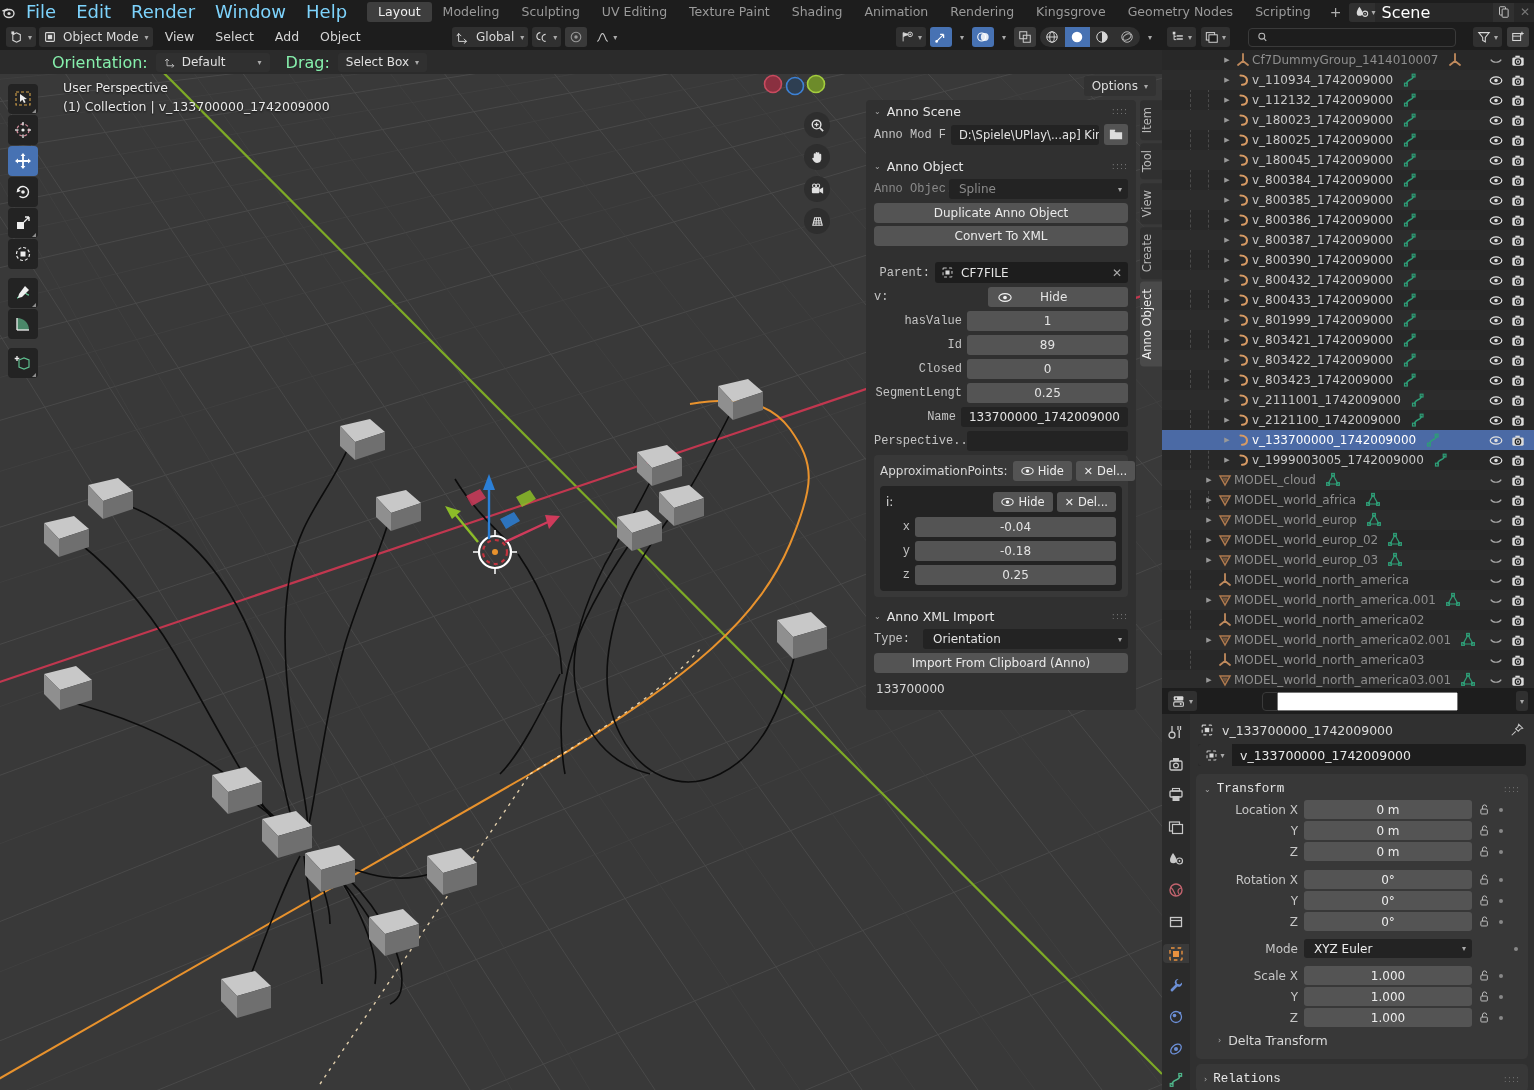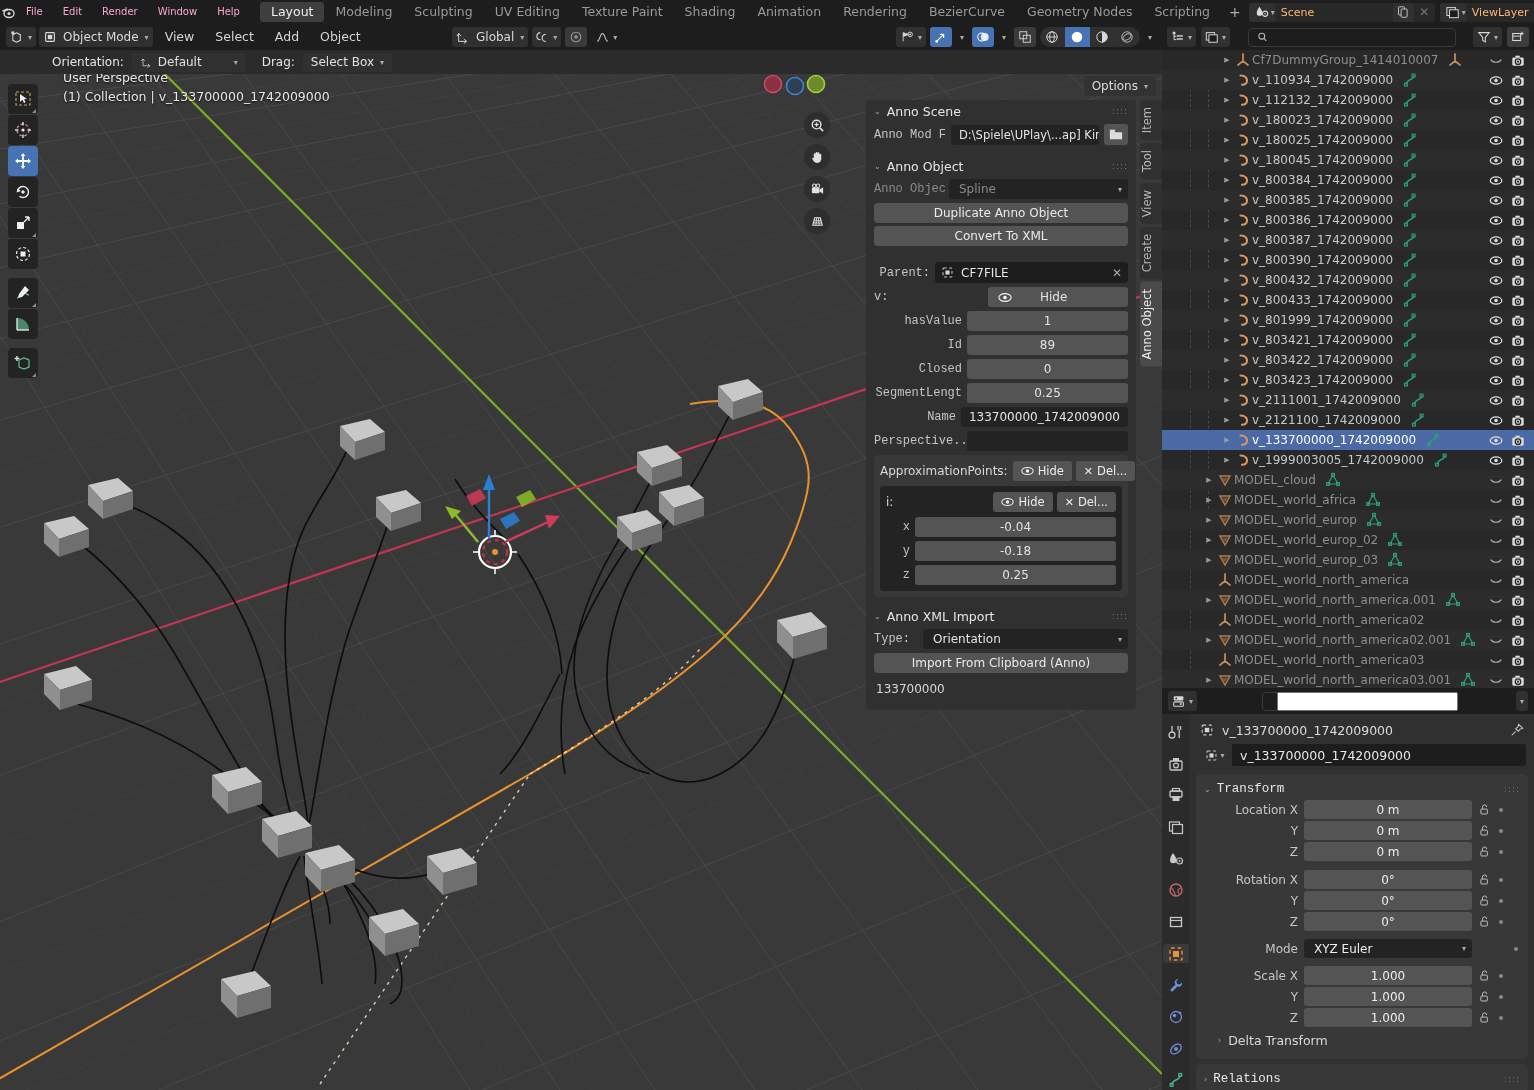--- a/index.html
+++ b/index.html
@@ -5,55 +5,55 @@
   * { box-sizing: border-box; margin:0; padding:0; }
   html,body { width:1534px; height:1090px; overflow:hidden; background:#1d1d1d;
     font-family:"DejaVu Sans","Liberation Sans",sans-serif; color:#e5e5e5; }
   body { position:relative; font-size:12px; }
 
   
   #topbar { position:absolute; left:0; top:0; width:1534px; height:24px;
     background:#1d1d1d; display:flex; align-items:center; }
   #blender-logo { width:30px; height:24px; display:flex; align-items:center; justify-content:center; }
   .topmenu { display:flex; align-items:center; height:24px; }
-  .topmenu .mi { padding:0 10px; height:24px; line-height:24px; color:#f9a8d4; font-size:10px; white-space:nowrap; }
+  .topmenu .mi { padding:0 10px; height:24px; line-height:24px; color:#7dd3fc; font-size:18px; white-space:nowrap; }
   .wstabs { display:flex; align-items:center; height:24px; margin-left:10px; }
   .wstab { padding:0 11px; height:20px; line-height:20px; color:#9a9a9a; font-size:12.5px; border-radius:3px; white-space:nowrap;}
   .wstab.active { background:#3e3e3e; color:#f0f0f0; }
   .wstab.plus { color:#b0b0b0; padding:0 8px; font-size:14px;}
   .topbar-right { margin-left:auto; display:flex; align-items:center; padding-right:4px; gap:5px;}
   .id-field { display:flex; align-items:center; height:19px; background:#282828; border-radius:3px; overflow:hidden;}
   .id-field .idicon { width:26px; height:19px; display:flex; align-items:center; justify-content:center; background:#303030; }
-  .id-field .idname { padding:0 8px 0 6px; font-size:11px; color:#fdba74; min-width:118px; line-height:19px;}
+  .id-field .idname { padding:0 8px 0 6px; font-size:16px; color:#ffffff; min-width:118px; line-height:19px;}
   .id-field .idbtn { width:21px; height:19px; display:flex; align-items:center; justify-content:center; background:#303030; color:#cfcfcf;}
   .id-field .idbtn.x { background:#282828; color:#777; }
 
   
   #viewport { position:absolute; left:0; top:24px; width:1162px; height:1066px; background:#393939; overflow:hidden;}
   #vp-header { position:absolute; left:0; top:0; width:1162px; height:26px; background:#1d1d1d;
      display:flex; align-items:center; padding-left:6px; gap:3px; z-index:30;}
   .hbtn { height:20px; display:flex; align-items:center; border-radius:3px; background:#303030; padding:0 4px; gap:3px;}
   .hbtn .lbl { font-size:12px; color:#dadada; padding:0 3px;}
   .hbtn.flat { background:transparent; }
   .hmenu { padding:0 9px; height:20px; line-height:20px; font-size:12.5px; color:#d5d5d5; }
   .caret { font-size:8px; color:#aaa; }
   .hright { margin-left:auto; display:flex; align-items:center; gap:4px; padding-right:6px;}
   .shade-grp { display:flex; background:#303030; border-radius:11px; height:20px; overflow:hidden; }
   .shade { width:25px; height:20px; display:flex; align-items:center; justify-content:center;}
   .shade.on { background:#4772b3; }
 
   #vp-subheader { position:absolute; left:0; top:26px; width:1162px; height:24px; background:#2b2b2b;
      display:flex; align-items:center; padding-left:52px; gap:8px; z-index:29;}
-  .sublabel { font-size:12px; color:#e5e5e5;}
+  .sublabel { font-size:16px; color:#86efac;}
   .subfield { height:19px; background:#303030; border-radius:3px; display:flex; align-items:center; padding:0 8px; gap:6px; font-size:12px; color:#e0e0e0;}
   #options-btn { position:absolute; right:6px; top:52px; height:20px; background:#323232; border-radius:3px;
      display:flex; align-items:center; padding:0 8px; gap:6px; font-size:12px; color:#ddd; z-index:29;}
 
   #vp-canvas { position:absolute; left:0; top:50px; width:1162px; height:1016px; overflow:hidden; background:#393939;}
-  #vp-overlay-text { position:absolute; left:63px; top:44px; z-index:20; font-size:12.5px; color:#e8e8e8; line-height:19px;
+  #vp-overlay-text { position:absolute; left:63px; top:54px; z-index:20; font-size:12.5px; color:#e8e8e8; line-height:19px;
       text-shadow:0 1px 2px rgba(0,0,0,.8); }
 
   
   #toolbar { position:absolute; left:8px; top:60px; width:30px; z-index:22; display:flex; flex-direction:column; gap:1px;}
   .tool { width:30px; height:30px; background:#232323; border-radius:4px; display:flex; align-items:center; justify-content:center; position:relative;}
   .tool.sel { background:#4772b3; }
   .tool .corner { position:absolute; right:2px; bottom:1px; width:0;height:0;border-left:4px solid transparent;border-bottom:4px solid #8d8d8d;}
   .tool-gap { height:7px; }
 
   
@@ -170,21 +170,21 @@
   </div>
   <div class="wstabs">
     <div class="wstab active">Layout</div>
     <div class="wstab">Modeling</div>
     <div class="wstab">Sculpting</div>
     <div class="wstab">UV Editing</div>
     <div class="wstab">Texture Paint</div>
     <div class="wstab">Shading</div>
     <div class="wstab">Animation</div>
     <div class="wstab">Rendering</div>
-    <div class="wstab">BezierCurve</div>
+    <div class="wstab">Kingsgrove</div>
     <div class="wstab">Geometry Nodes</div>
     <div class="wstab">Scripting</div>
     <div class="wstab plus">+</div>
   </div>
   <div class="topbar-right">
     <div class="id-field">
       <div class="idicon">
         <svg width="14" height="14" viewBox="0 0 16 16">
             <path d="M5 2 C3 5 2 7 2 9 a3.3 3.3 0 0 0 6.6 0 c0-2-1.6-4-3.6-7z" fill="#dadada"></path>
             <circle cx="11.5" cy="10" r="3" fill="none" stroke="#dadada" stroke-width="1.2"></circle>

